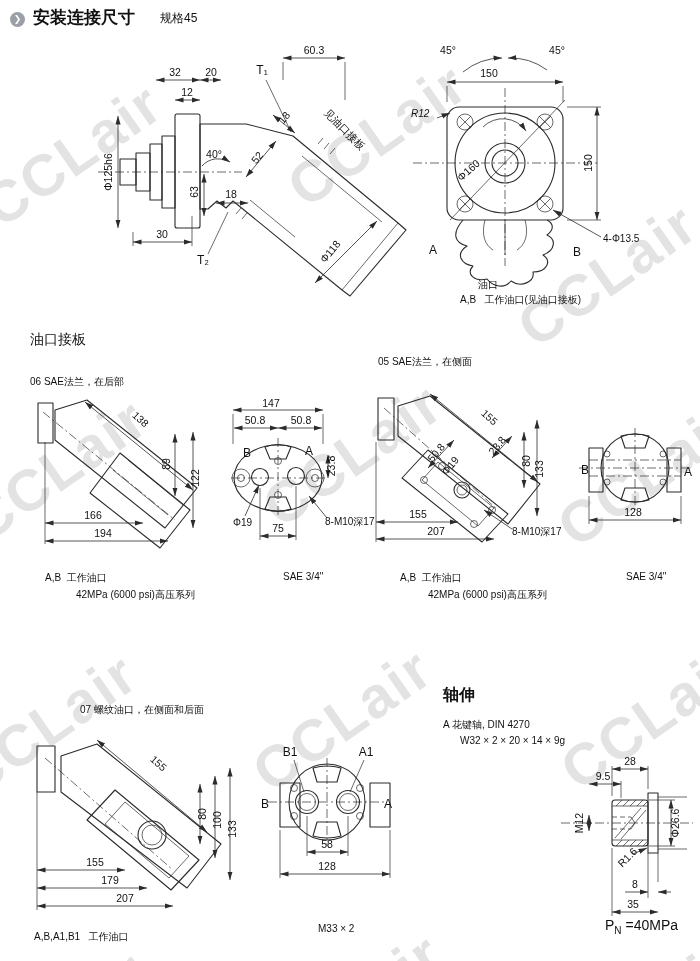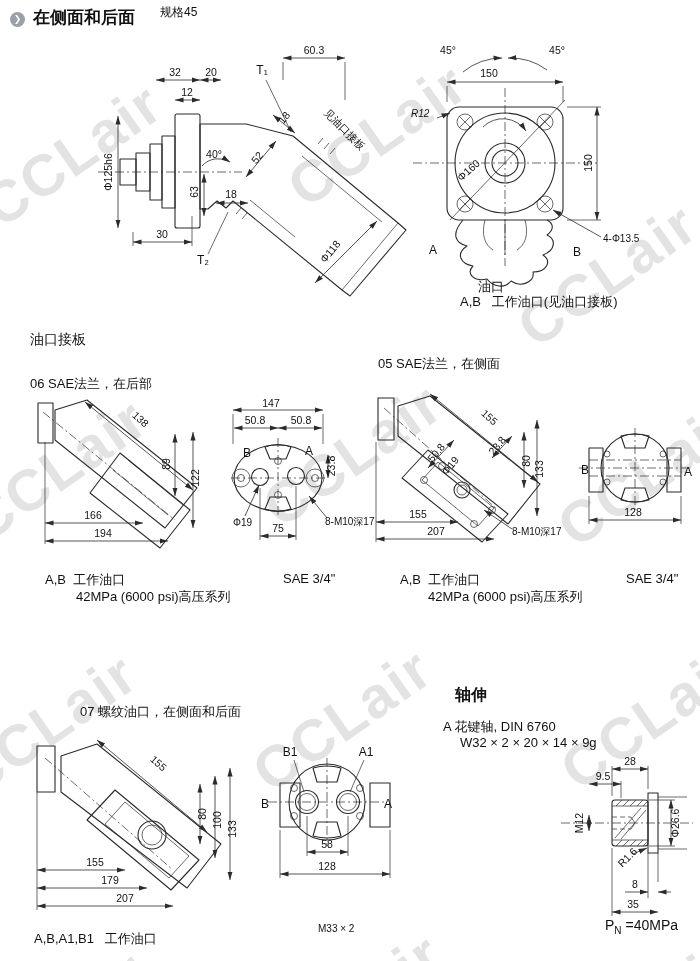--- a/index.html
+++ b/index.html
@@ -4,22 +4,22 @@
 <style>
   html,body{margin:0;padding:0;background:#fff;}
   #page{position:relative;width:700px;height:961px;background:#fff;overflow:hidden;
         font-family:"Liberation Sans","DejaVu Sans",sans-serif;color:#111;}
   .wm{position:absolute;font-size:58px;font-weight:bold;color:#e3e3e3;
       transform:rotate(-35deg);transform-origin:0 0;white-space:nowrap;z-index:0;
       letter-spacing:2px;}
   .abs{position:absolute;z-index:2;}
   .h1{font-size:17px;font-weight:bold;}
   .h2{font-size:14px;font-weight:normal;}
-  .h3{font-size:16px;font-weight:bold;margin-left:12px;}
-  .txt{font-size:13px;}
+  .h3{font-size:16px;font-weight:bold;}
+  .txt{font-size:10px;}
   .small{font-size:12px;}
   .bullet{width:15px;height:15px;border-radius:50%;background:#9aa0a6;color:#fff;
           font-size:9px;line-height:15px;text-align:center;display:inline-block;}
   svg{position:absolute;z-index:2;overflow:visible;}
   .ln{fill:none;stroke:#2b2b2b;stroke-width:1.1;stroke-linejoin:round;}
   .th{fill:none;stroke:#2b2b2b;stroke-width:0.7;}
   .cl{fill:none;stroke:#2b2b2b;stroke-width:0.7;stroke-dasharray:9 3 2 3;}
   .dsh{fill:none;stroke:#2b2b2b;stroke-width:0.7;stroke-dasharray:5 3;}
   .dim{fill:none;stroke:#2b2b2b;stroke-width:0.8;marker-start:url(#arr);marker-end:url(#arr);}
   .dimE{fill:none;stroke:#2b2b2b;stroke-width:0.8;marker-end:url(#arr);}
@@ -48,22 +48,22 @@
 
   <svg width="0" height="0" style="position:absolute">
     <defs>
       <marker id="arr" markerWidth="9" markerHeight="7" refX="8.5" refY="3" orient="auto-start-reverse" markerUnits="userSpaceOnUse">
         <path d="M0,0.4 L8.5,3 L0,5.6 Z" fill="#2b2b2b"></path>
       </marker>
     </defs>
   </svg>
 
   <div class="abs" style="left:10px;top:8px"><span class="bullet">❯</span></div>
-  <div class="abs h1" style="left:33px;top:6px">在侧面和后面</div>
-  <div class="abs small" style="left:160px;top:4px">规格45</div>
+  <div class="abs h1" style="left:33px;top:6px">安装连接尺寸</div>
+  <div class="abs small" style="left:160px;top:10px">规格45</div>
 
   <svg style="left:90px;top:40px" width="282" height="260" viewBox="0 0 282 260">
     <path class="cl" d="M8,132 H152"></path>
     <rect class="ln" x="30" y="119" width="16" height="26"></rect>
     <rect class="ln" x="46" y="113" width="14" height="38"></rect>
     <rect class="ln" x="60" y="104" width="12" height="56"></rect>
     <rect class="ln" x="72" y="96" width="13" height="72"></rect>
     <rect class="ln" x="85" y="74" width="25" height="114" rx="2"></rect>
     <path class="ln" d="M110,84 L156,84 L203,96 L308,183 L316,190 L260,256 L252,250 L143,161 L136,168 L127,161 L118,169 L110,169 Z"></path>
     <path class="th" d="M308,183 L252,250"></path>
@@ -336,21 +336,21 @@
     <text class="t" x="71" y="130">128</text>
     <text class="ts" x="62" y="192" font-size="13">M33 × 2</text>
   </svg>
 
   <div class="abs txt" style="left:34px;top:930px">
     <span>A,B,A1,B1</span>&nbsp;&nbsp;
     <span>工作油口</span>
   </div>
 
   <div class="abs h3" style="left:443px;top:685px">轴伸</div>
-  <div class="abs txt" style="left:443px;top:718px">A  花键轴, DIN 6760</div>
+  <div class="abs txt" style="left:443px;top:718px">A  花键轴, DIN 4270</div>
   <div class="abs txt" style="left:460px;top:735px">W32 × 2 × 20 × 14 × 9g</div>
 
   <svg style="left:553px;top:748px" width="148" height="178" viewBox="0 0 148 178">
     <path class="cl" d="M8,75 H140"></path>
     <rect class="ln" x="59" y="52" width="36" height="46" rx="3"></rect>
     <path class="th" d="M59,58 H95 M59,92 H95"></path>
     <g class="th">
       <path d="M63,58 L69,52 M70,58 L76,52 M77,58 L83,52 M84,58 L90,52 M90,58 L95,53"></path>
       <path d="M63,98 L69,92 M70,98 L76,92 M77,98 L83,92 M84,98 L90,92 M90,98 L95,93"></path>
       <path d="M62,90 L88,60 M68,91 L93,62"></path>

